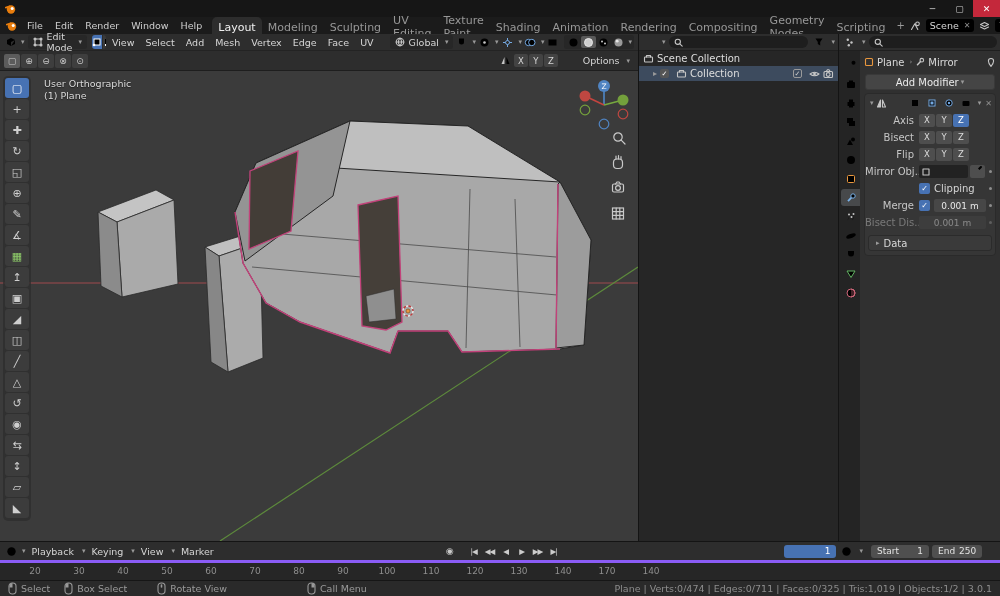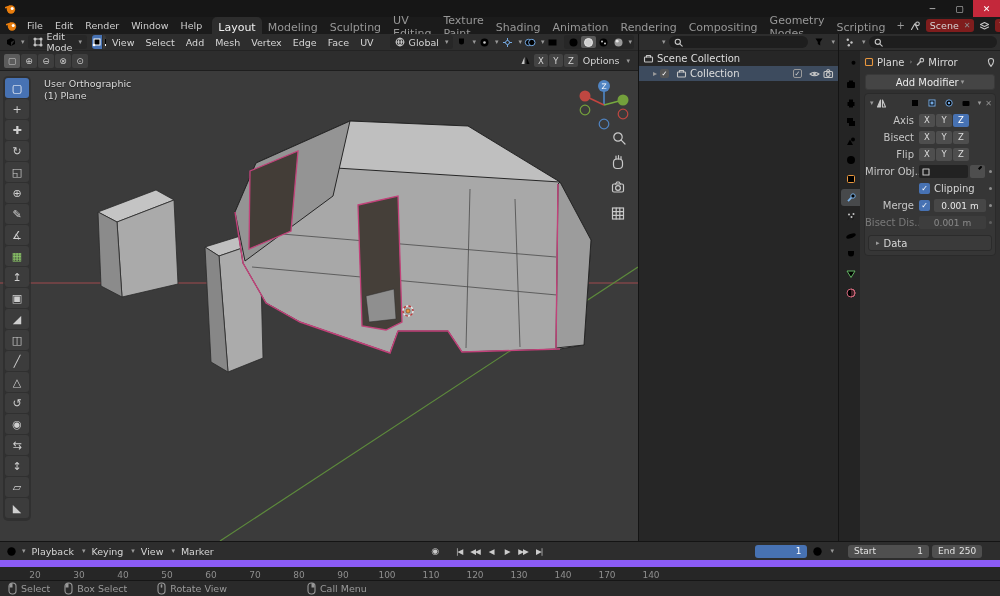--- a/index.html
+++ b/index.html
@@ -15,21 +15,21 @@
 .tb-btn{width:27px;display:flex;align-items:center;justify-content:center;color:#cfcfcf;font-size:9px}
 .tb-close{background:#c4283b;color:#fff}
 
 .menubar{position:absolute;top:17px;left:0;right:0;height:17px;background:#1b1b1b;display:flex;align-items:center}
 .menu-item{padding:0 6px;color:#cfcfcf;font-size:9.5px}
 .ws-tabs{display:flex;margin-left:4px;height:100%;align-items:stretch}
 .ws-tab{padding:3px 6px 0;color:#979797;font-size:11px;border-radius:5px 5px 0 0;display:flex;align-items:center}
 .ws-tab.active{background:#2d2d2d;color:#f0f0f0}
 .ws-add{padding:0 5px;color:#9a9a9a;display:flex;align-items:center}
 .topbar-right{margin-left:auto;display:flex;align-items:center;gap:5px;margin-right:62px}
-.idfield{display:flex;align-items:center;background:#7f1d1d;border-radius:3px;height:13px;padding:0 4px;gap:3px;color:#d8d8d8;font-size:9.5px}
+.idfield{display:flex;align-items:center;background:#000000;border-radius:3px;height:13px;padding:0 4px;gap:3px;color:#d8d8d8;font-size:9.5px}
 .xsmall{color:#8d8d8d;font-size:8px;margin-left:2px}
 
 .vp-header{position:absolute;left:0;top:34px;width:638px;height:17px;background:#2d2d2d;display:flex;align-items:center;gap:1px;border-bottom:1px solid #232323;font-size:9.5px}
 .hmenu{padding:0 5px;color:#d6d6d6}
 .modefield{display:flex;align-items:center;background:#272727;border-radius:3px;height:14px;padding:0 5px;gap:4px;margin-left:2px}
 .selmodes{display:flex;margin-left:4px;border-radius:3px;overflow:hidden}
 .selmode{width:17px;height:14px;background:#3a3a3a;display:flex;align-items:center;justify-content:center;border-right:1px solid #2b2b2b}
 .selmode.active{background:#4772b3}
 .hicon{min-width:15px;height:14px;display:flex;align-items:center;justify-content:center;color:#c9c9c9}
 .blue svg{stroke:#74a9e2}
@@ -79,21 +79,21 @@
 .checkbox{width:11px;height:11px;border-radius:2px;background:#4772b3;color:#fff;font-size:8px;display:flex;align-items:center;justify-content:center;margin-right:4px;flex:none}
 .dim{opacity:.45}
 .datapanel{height:16px;background:#3a3a3a;border:1px solid #2b2b2b;border-radius:3px;margin-top:4px;display:flex;align-items:center;padding:0 5px;gap:4px;color:#d8d8d8}
 
 .timeline{position:absolute;left:0;top:541px;right:0;height:39px;background:#2d2d2d;border-top:1px solid #141414}
 .tl-header{height:18px;display:flex;align-items:center;gap:1px;padding:0 4px;font-size:9.5px}
 .tl-spacer{flex:1}
 .tbtn{min-width:15px;height:14px;display:flex;align-items:center;justify-content:center;color:#cccccc;font-size:7.5px;letter-spacing:-1px}
 .tlfield{height:13px;background:#4f4f4f;border-radius:3px;display:flex;align-items:center;padding:0 6px;gap:4px;color:#e2e2e2;font-size:9px}
 .framefield{background:#4772b3;width:52px;justify-content:flex-end;color:#fff}
-.tl-ruler{position:relative;height:20px;background:#262626;border-top:7px solid #8b5cf6}
+.tl-ruler{position:relative;height:20px;background:#262626;border-top:3px solid #8b5cf6}
 .ruler-num{position:absolute;top:3px;width:30px;text-align:center;color:#8e8e8e;font-size:9px}
 
 .statusbar{position:absolute;left:0;top:580px;right:0;height:16px;background:#2a2a2a;border-top:1px solid #161616;display:flex;align-items:center;color:#9a9a9a;font-size:9.5px}
 .hint{display:flex;align-items:center;gap:4px}
 .stats{margin-left:auto;margin-right:8px;color:#8d8d8d;white-space:nowrap}
 </style>
 </head>
 <body>
 
 <div class="titlebar">
@@ -287,21 +287,21 @@
   <div style="flex:1"></div>
   <span class="hicon">
       <svg width="11" height="11">
         <path d="M1.5 9 L4.5 2 V9 Z" fill="#c6c6c6"></path>
         <path d="M9.5 9 L6.5 2 V9 Z"></path>
       </svg>
     </span>
   <div class="axbtn">X</div>
   <div class="axbtn">Y</div>
   <div class="axbtn">Z</div>
-  <span class="hmenu" style="margin-left:0">Options</span>
+  <span class="hmenu" style="margin-left:20px">Options</span>
   <span class="caret" style="margin-right:4px">▾</span>
 </div>
 
 <div class="vp-canvas">
   <svg class="scene" width="638" height="470" viewBox="0 0 638 470">
     <g>
       <line x1="0" y1="212" x2="638" y2="212" stroke="#a04a4f" stroke-width="1.2"></line>
       <line x1="220" y1="470" x2="638" y2="196" stroke="#5d8a3c" stroke-width="1.2"></line>
     </g>
     <g stroke="#2a2a2a" stroke-width="0.8">
@@ -713,21 +713,21 @@
     <div class="tbtn">▶|</div>
     <span class="tl-spacer"></span>
     <div class="tlfield framefield">1</div>
     <span class="hicon" style="margin:0 2px">
         <svg width="11" height="11">
           <circle cx="5.5" cy="5.5" r="4.2"></circle>
           <path d="M5.5 3 V5.5 L7.5 6.8"></path>
         </svg>
       </span>
     <span class="caret">▾</span>
-    <div class="tlfield" style="width:81px;margin-left:13px">
+    <div class="tlfield" style="width:58px;margin-left:7px">
       <span>Start</span>
       <span style="margin-left:auto">1</span>
     </div>
     <div class="tlfield" style="width:50px;margin-left:2px;margin-right:14px">
       <span>End</span>
       <span style="margin-left:auto">250</span>
     </div>
   </div>
   <div class="tl-ruler">
     <span class="ruler-num" style="left:20px">20</span>
@@ -778,13 +778,14 @@
   </div>
   <div class="hint" style="margin-left:80px">
     <span class="ic">
         <svg width="9" height="13">
           <rect x="1" y="1" width="7" height="11" rx="3.2" stroke="#9a9a9a"></rect>
           <path d="M4.5 1 V5.5 H7.5 V4 a3.2 3.2 0 0 0 -3 -3 Z" fill="#9a9a9a" stroke="none"></path>
         </svg>
       </span>
     <span>Call Menu</span>
   </div>
+  <span class="stats">Plane | Verts:0/474 | Edges:0/711 | Faces:0/325 | Tris:1,019 | Objects:1/2 | 3.0.1</span>
 </div>
 
 </body></html>

